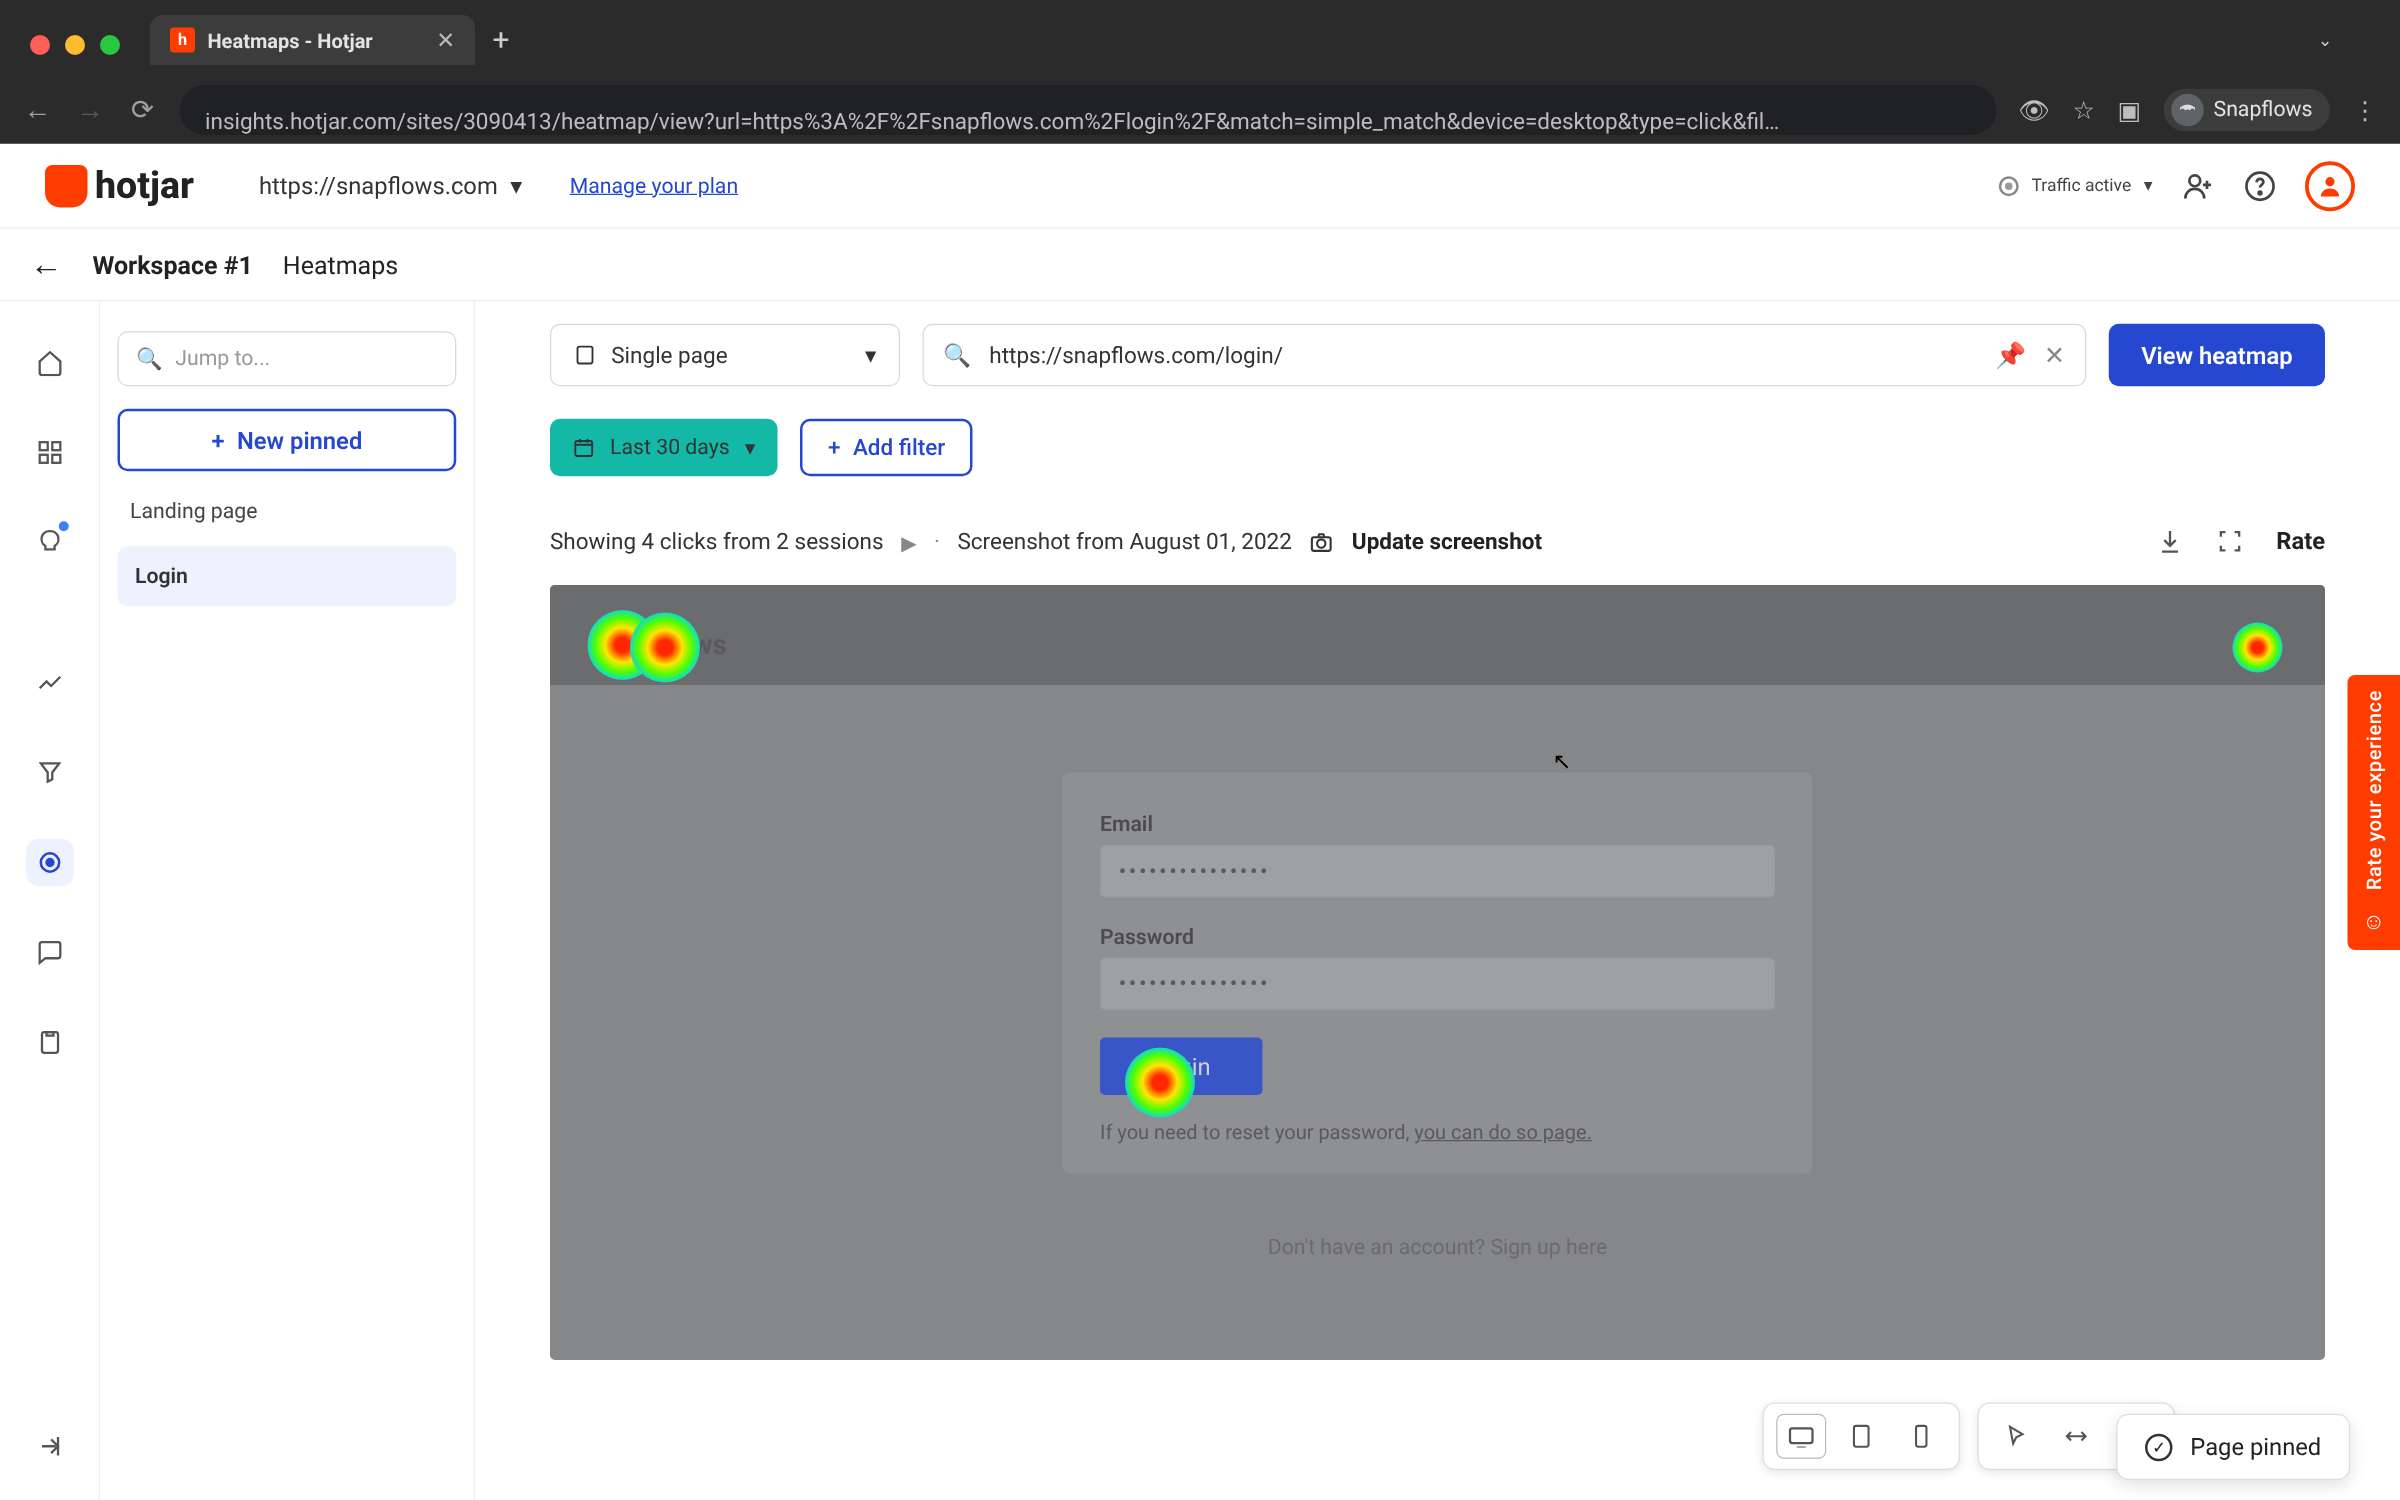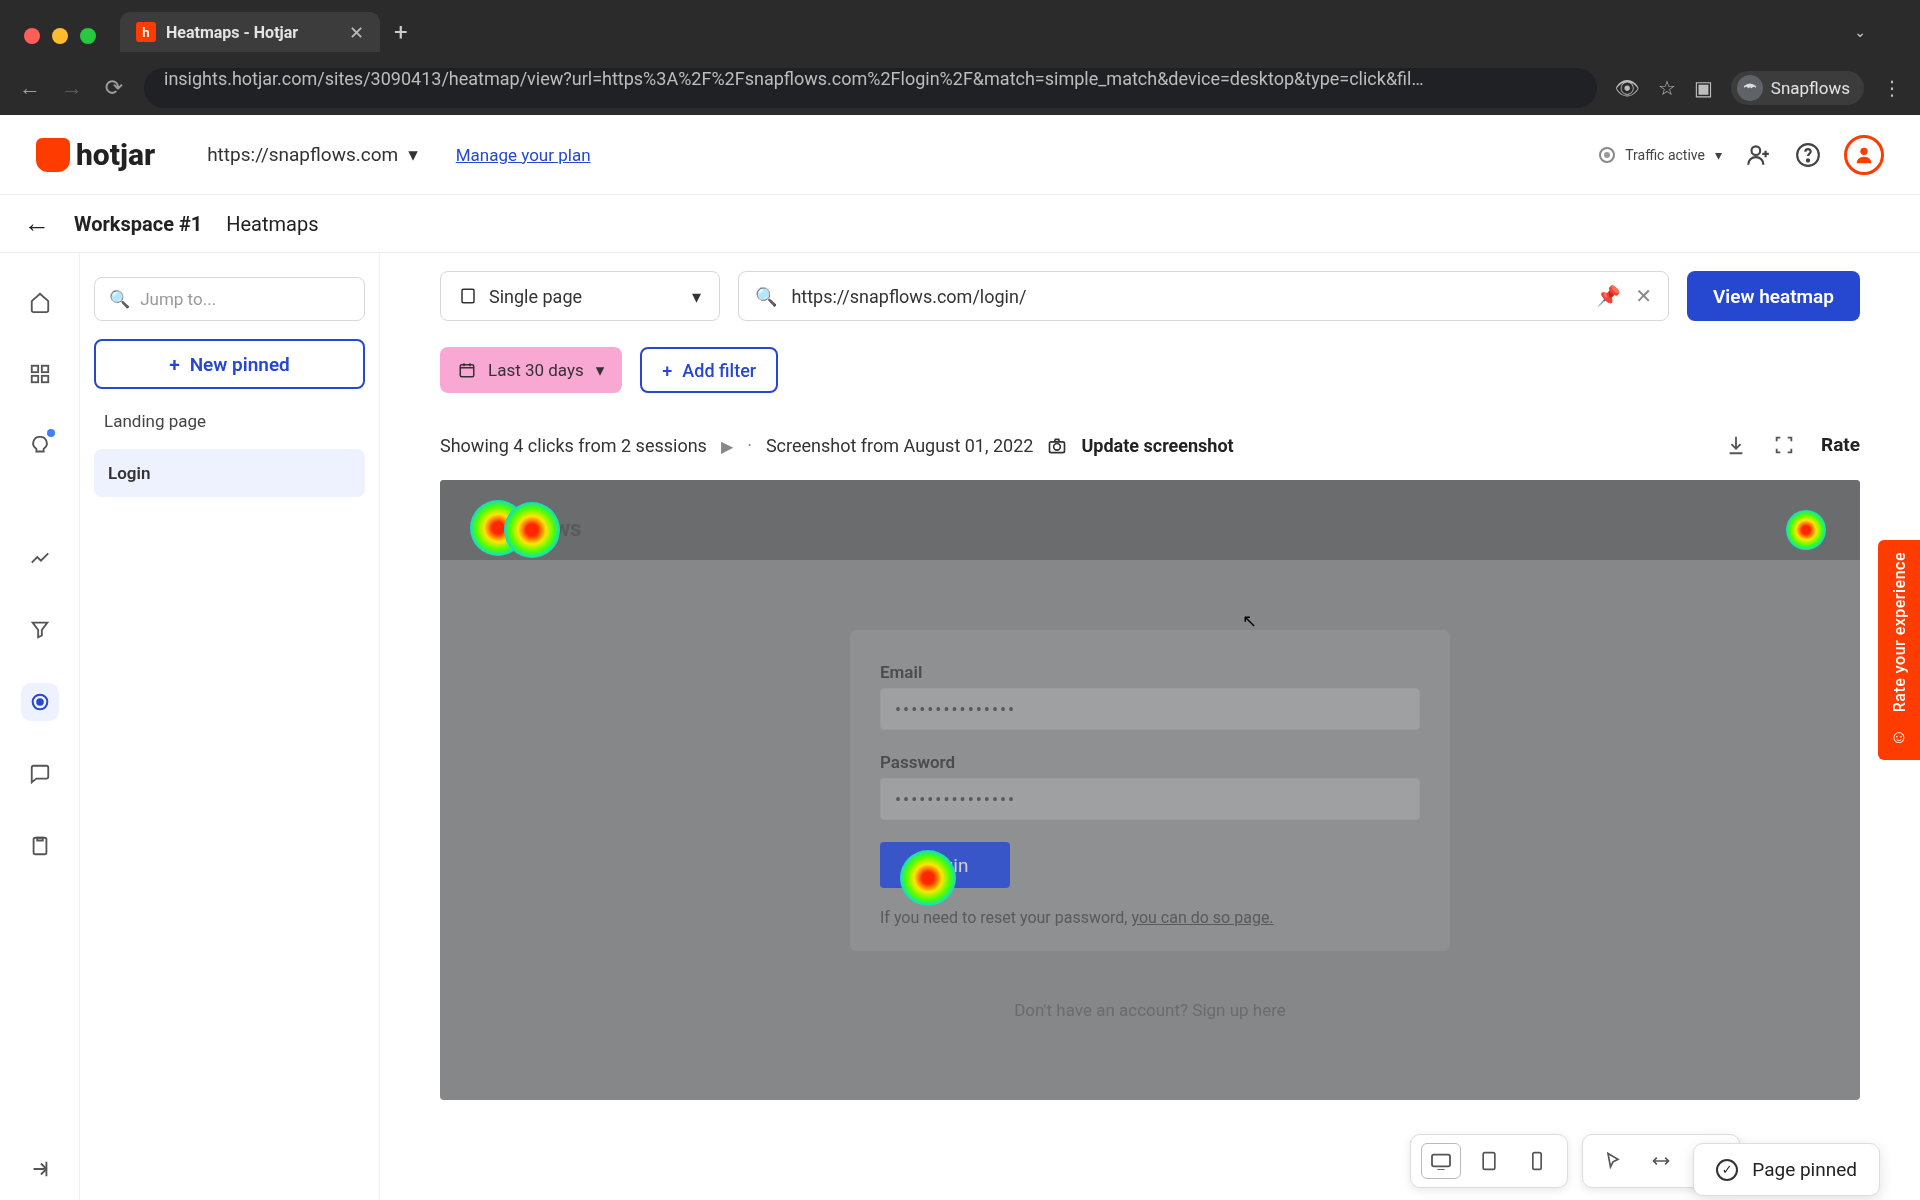--- a/index.html
+++ b/index.html
@@ -15,27 +15,27 @@
 .tab-bar { position: absolute; top: 12px; left: 120px; right: 40px; height: 40px; display: flex; align-items: center; }
 .tab { background: #3c3c3c; border-radius: 10px 10px 0 0; height: 40px; display: flex; align-items: center; padding: 0 16px; gap: 10px; min-width: 260px; }
 .tab-favicon { width: 20px; height: 20px; background: #ff3c00; border-radius: 3px; display:flex; align-items:center; justify-content:center; color:#fff; font-size:13px; font-weight:bold; }
 .tab-title { color: #e4e4e4; font-size: 16px; flex:1;font-weight:bold; }
 .tab-close { color:#bbb; font-size:18px; }
 .new-tab { color:#ccc; font-size:24px; margin-left:14px; }
 .tab-dropdown { position:absolute; right:14px; color:#ccc; font-size:14px; }
 .addr-row { position: absolute; top: 60px; left: 0; right: 0; height: 55px; display: flex; align-items: center; padding: 0 18px; gap: 18px; }
 .nav-btn { color: #9e9e9e; font-size: 22px; width:24px; text-align:center; }
 .nav-btn.fwd { opacity:.4; }
-.addr-bar { flex:1; background: #202124; border-radius: 24px; height: 40px; display:flex; align-items:flex-start; padding:0 20px; color:#bdbdbd; font-size:18px; overflow:hidden; white-space:nowrap; }
+.addr-bar { flex:1; background: #202124; border-radius: 24px; height: 40px; display:flex; align-items:flex-end; padding:0 20px; color:#bdbdbd; font-size:18px; overflow:hidden; white-space:nowrap; }
 .addr-icons { display:flex; gap:18px; align-items:center; color:#bdbdbd; font-size:20px; }
 .incog-pill { display:flex; align-items:center; gap:8px; background:#3c3c3c; border-radius:20px; padding:4px 14px 4px 6px; color:#e4e4e4; font-size:17px; }
 .incog-av { width:26px; height:26px; background:#5f6368; border-radius:50%; display:flex; align-items:center; justify-content:center; }
 
 
-.hj-topbar { height: 80px; border-bottom: 1px solid #eee; display:flex; align-items:center; padding:0 36px; gap:22px; }
+.hj-topbar { height: 68px; border-bottom: 1px solid #eee; display:flex; align-items:center; padding:0 36px; gap:22px; }
 .hj-logo { display:flex; align-items:center; gap:6px; font-size:30px; font-weight:800; color:#222; }
 .hj-flame { width:34px; height:34px; background:#ff3c00; border-radius:6px 6px 12px 12px; position:relative; }
 .site-selector { display:flex; align-items:center; gap:10px; font-size:19px; color:#333; margin-left:30px; }
 .manage-plan { color:#2648d1; text-decoration:underline; font-size:17px; margin-left:16px; }
 .hj-topbar-right { margin-left:auto; display:flex; align-items:center; gap:22px; }
 .traffic-pill { display:flex; align-items:center; gap:10px; font-size:14px; color:#444; }
 .traffic-dot-ring { width:16px; height:16px; border:2px solid #888; border-radius:50%; position:relative; }
 .traffic-dot-ring::after { content:""; position:absolute; inset:3px; background:#999; border-radius:50%; }
 .icon-btn { width:28px; height:28px; display:flex; align-items:center; justify-content:center; color:#444; font-size:22px; }
 .avatar { width:40px; height:40px; border:3px solid #ff3c00; border-radius:50%; display:flex; align-items:center; justify-content:center; font-size:22px; color:#ff3c00; }
@@ -69,21 +69,21 @@
 .main { flex:1; padding:18px 60px 0 60px; position:relative; overflow:hidden; }
 .controls-row { display:flex; gap:18px; align-items:center; margin-bottom:26px; }
 .select-box { border:1px solid #d8d8d8; border-radius:8px; height:50px; display:flex; align-items:center; padding:0 18px; gap:12px; font-size:18px; color:#333; min-width:280px; justify-content:space-between; }
 .url-box { flex:1; border:1px solid #d8d8d8; border-radius:8px; height:50px; display:flex; align-items:center; padding:0 16px; gap:14px; font-size:18px; color:#333; }
 .url-box input { border:none; outline:none; flex:1; font-size:18px; color:#333; }
 .pin-icon { color:#2648d1; font-size:20px; }
 .clear-x { color:#888; font-size:20px; }
 .view-btn { background:#2648d1; color:#fff; border-radius:8px; height:50px; padding:0 26px; font-size:19px; font-weight:600; display:flex; align-items:center; }
 
 .filter-row { display:flex; gap:18px; margin-bottom:40px; }
-.date-chip { background:#f9a8d4; border-radius:8px; height:46px; display:flex; align-items:center; padding:0 18px; gap:12px; font-size:17px; color:#333; }
+.date-chip { background:#14b8a6; border-radius:8px; height:46px; display:flex; align-items:center; padding:0 18px; gap:12px; font-size:17px; color:#333; }
 .add-filter { border:2px solid #2648d1; color:#2648d1; border-radius:8px; height:46px; display:flex; align-items:center; padding:0 20px; gap:10px; font-size:18px; font-weight:500; }
 
 .info-row { display:flex; align-items:flex-end; gap:14px; font-size:18px; color:#333; margin-bottom:24px; }
 .play-tri { font-size:16px; color:#888; }
 .info-dot { color:#888; }
 .info-link { font-weight:700; color:#222; }
 .info-right { margin-left:auto; display:flex; gap:26px; align-items:center; color:#555; }
 .rate-lbl { font-weight:700; color:#222; font-size:19px; }
 
 

